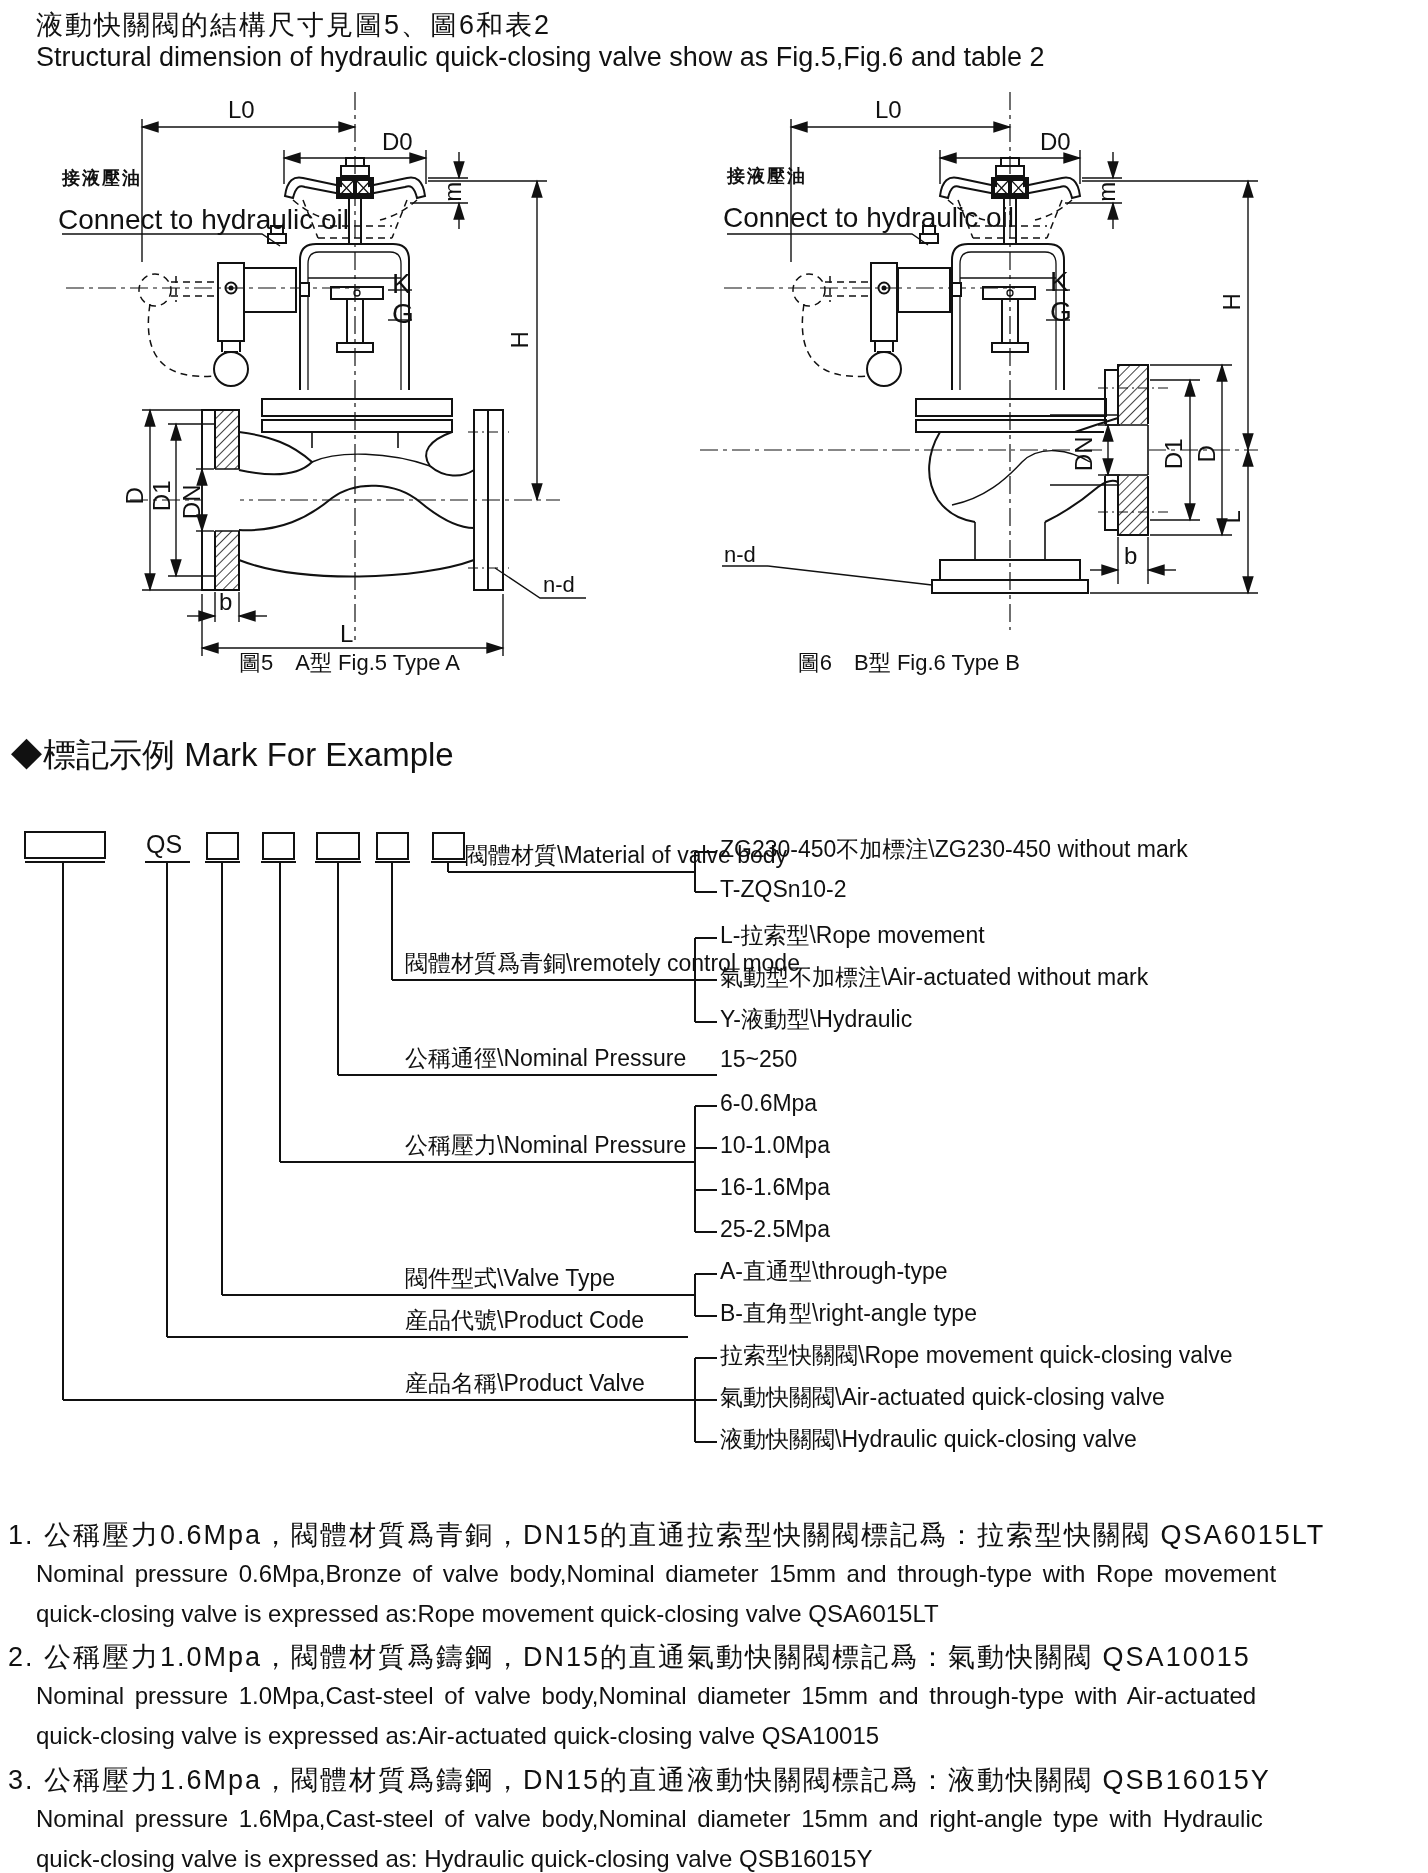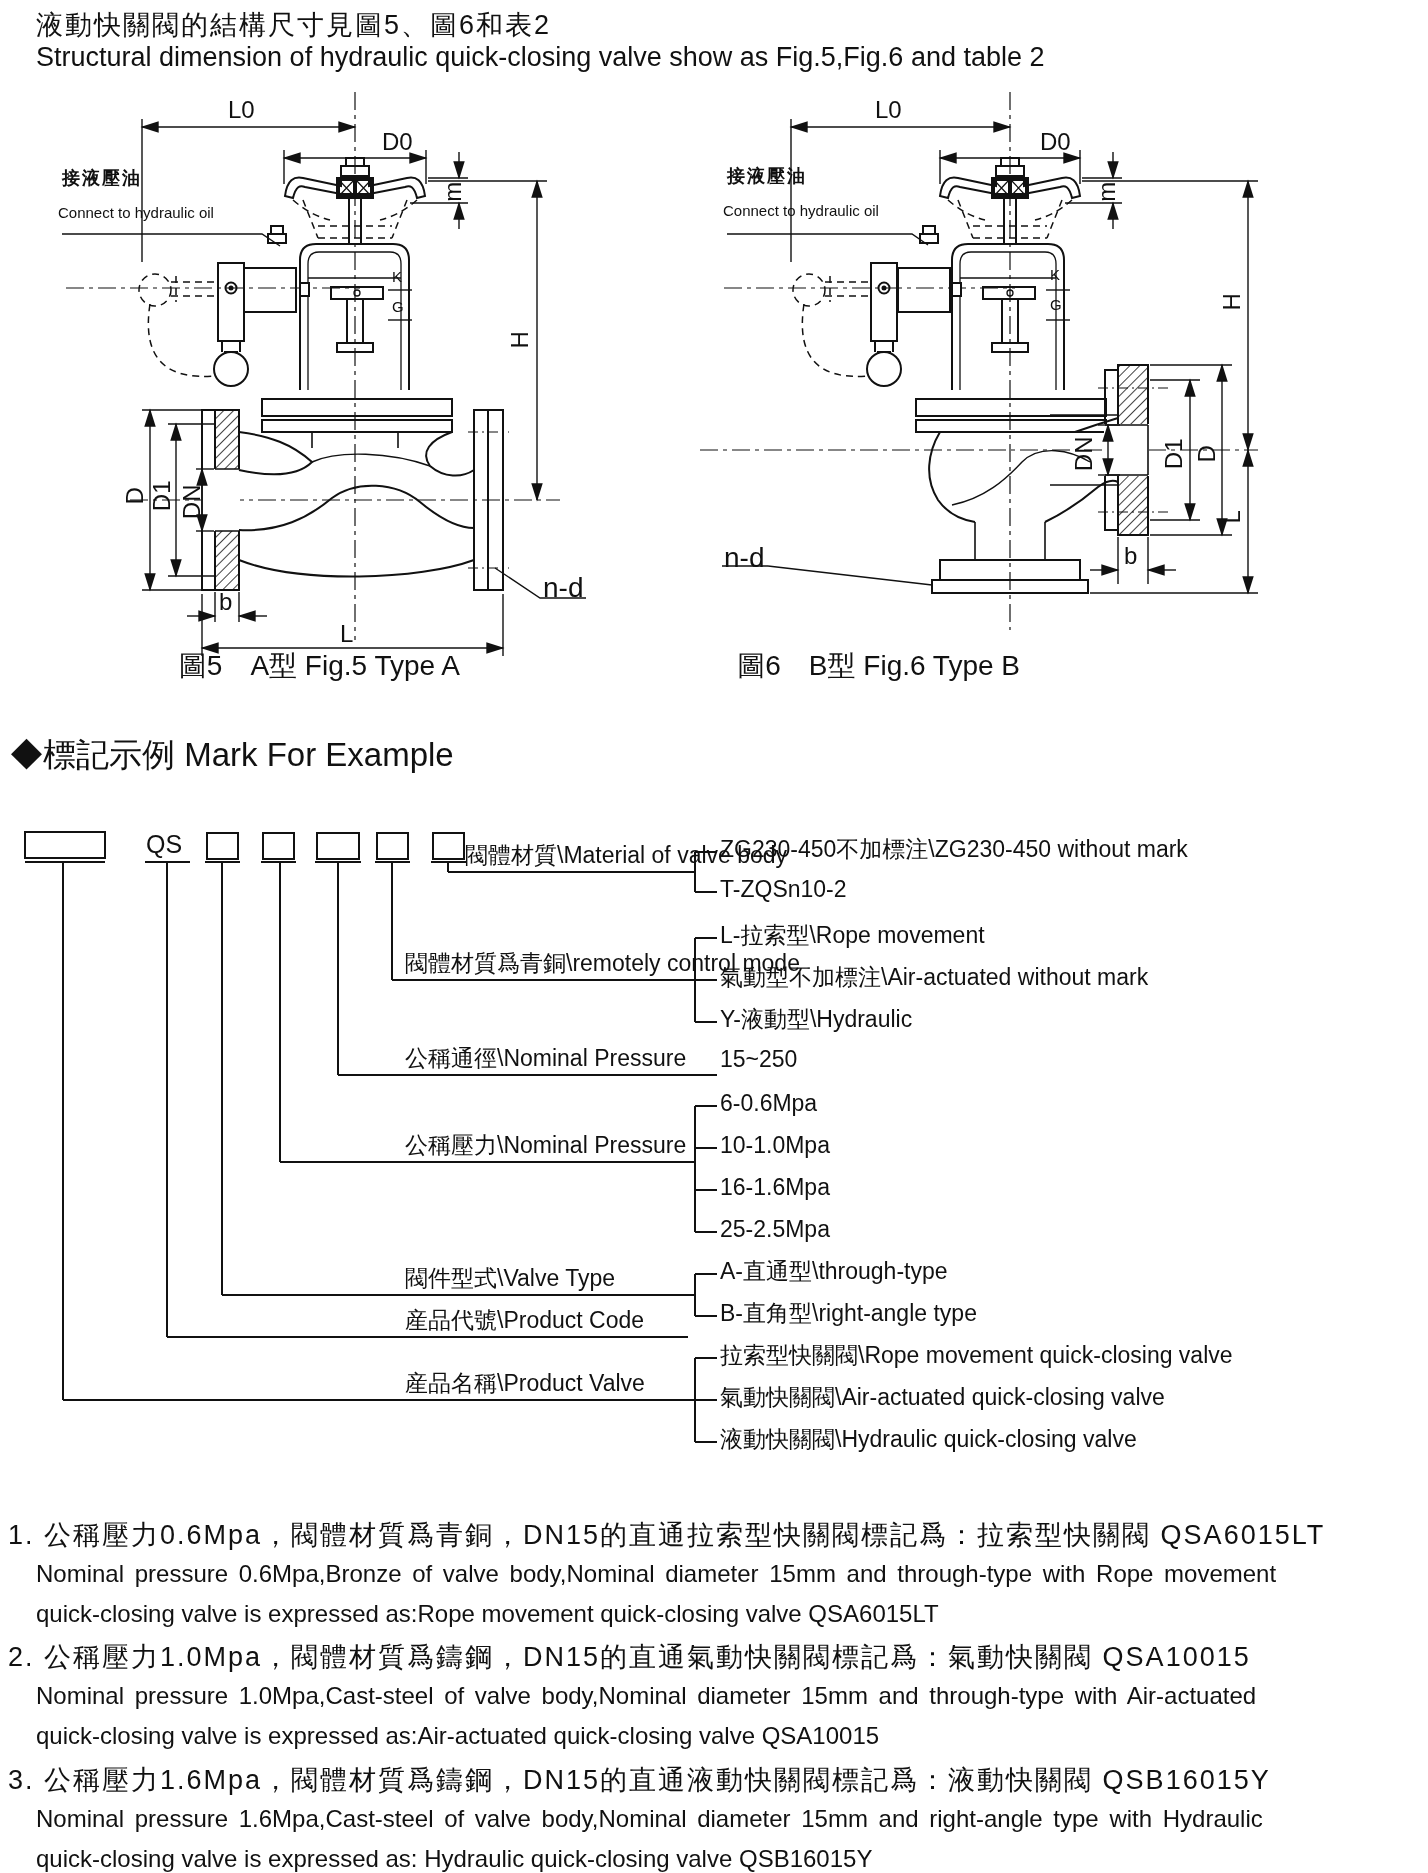--- a/index.html
+++ b/index.html
@@ -1,21 +1,21 @@
 <!DOCTYPE html>
 <html><head>
 <meta charset="utf-8">
 <style>
   html,body{margin:0;padding:0;background:#fff}
   #page{position:relative;width:1428px;height:1873px;background:#fff;overflow:hidden;
         font-family:"Liberation Sans",sans-serif;color:#111}
   svg{position:absolute;left:0;top:0}
   .t{position:absolute;white-space:nowrap;color:#111;line-height:1.15;
      font-family:"Liberation Sans",sans-serif}
-  .s20{font-size:15px}.s21{font-size:18px}.s22{font-size:28px}.s23{font-size:23px}
+  .s20{font-size:28px}.s21{font-size:18px}.s22{font-size:22px}.s23{font-size:23px}
   .s24{font-size:24px}.s25{font-size:25px}.s26{font-size:24px}.s27{font-size:27px}
   .s33{font-size:33px}
   .rot{transform:rotate(-90deg);transform-origin:center;width:44px;text-align:center}
   .ctr{text-align:right}
   .zh{letter-spacing:2px}
   .just{word-spacing:4px}
 </style>
 </head>
 <body>
 

